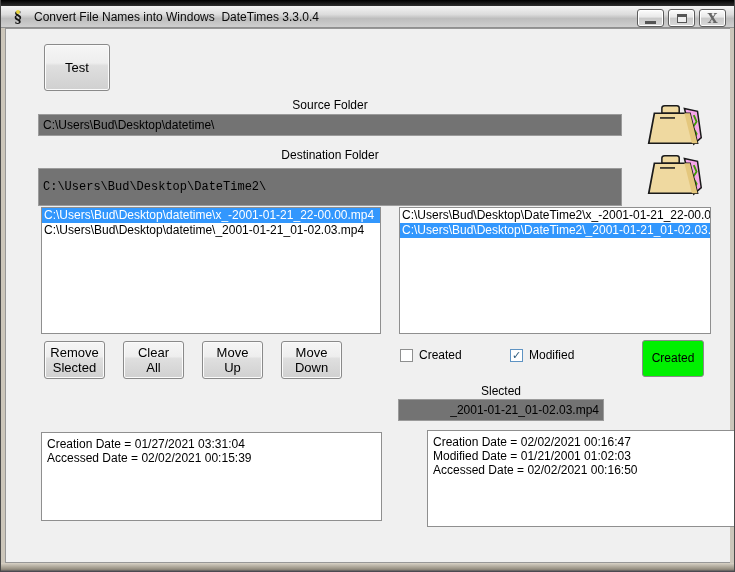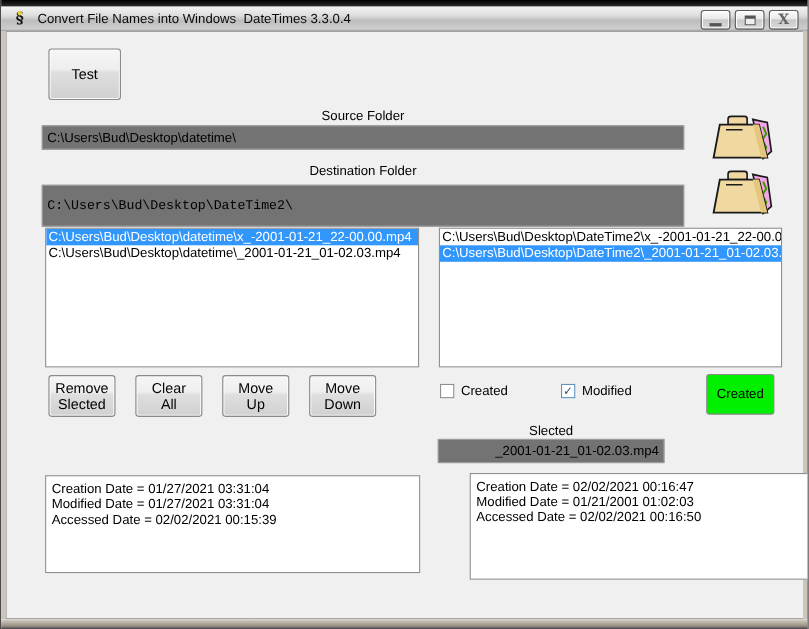--- a/index.html
+++ b/index.html
@@ -143,21 +143,20 @@
     <span>Modified</span>
   </div>
 
   <button class="btn color-btn" style="left: 641px; top: 340px; width: 62px; height: 37px; box-shadow: none; background: rgb(0, 240, 0);">Created</button>
 
   <div class="label" style="left:397px; top:384px; width:206px;">Slected</div>
   <input class="textbox" style="left: 397px; top: 399px; width: 206px; height: 22px; text-align: right;" value="_2001-01-21_01-02.03.mp4">
 
   <div class="infobox" style="left:40px; top:432px; width:341px; height:89px;">
     <div>Creation Date = 01/27/2021 03:31:04</div>
-    <div>Modified Date = 01/27/2021 03:31:04</div>
     <div>Accessed Date = 02/02/2021 00:15:39</div>
   </div>
 
   <div class="infobox" style="left:398px; top:430px; width:312px; height:97px;margin-left:28px;">
     <div>Creation Date = 02/02/2021 00:16:47</div>
     <div>Modified Date = 01/21/2001 01:02:03</div>
     <div>Accessed Date = 02/02/2021 00:16:50</div>
   </div>
 
 </div>

